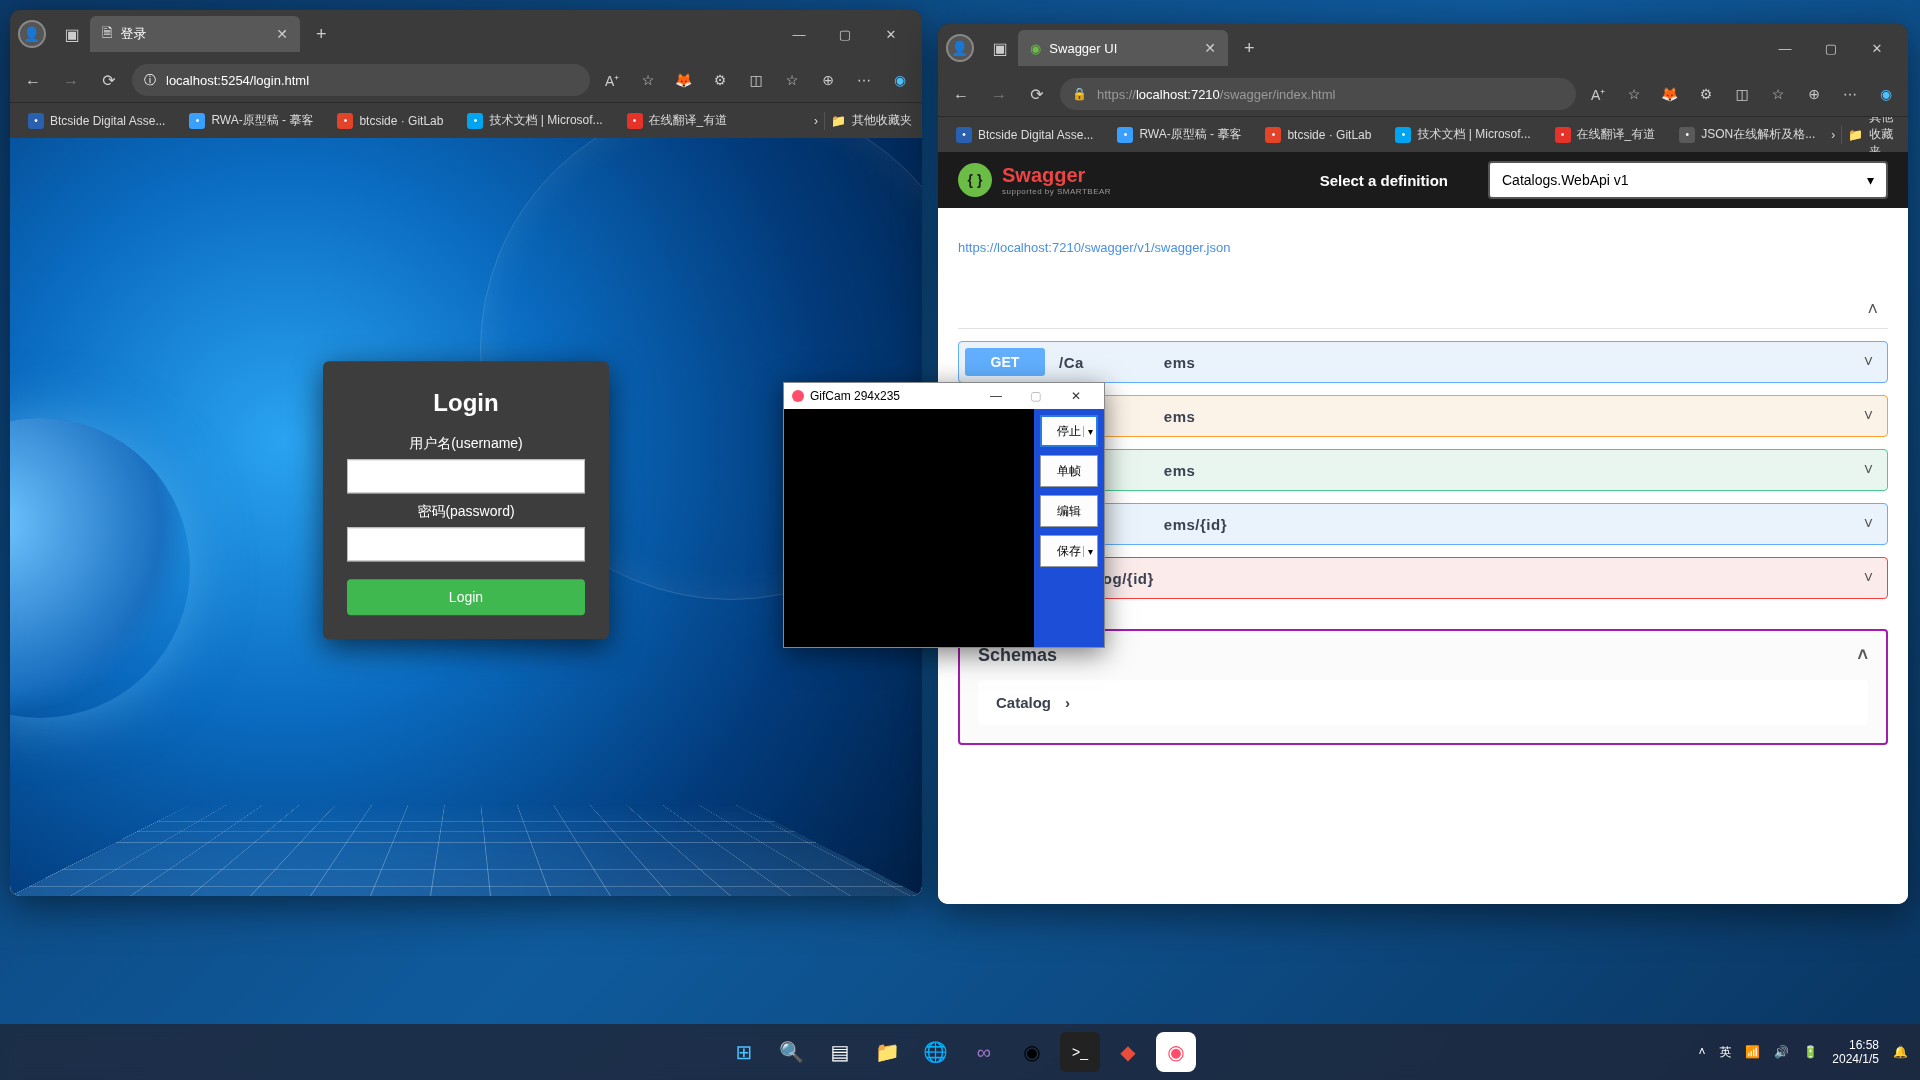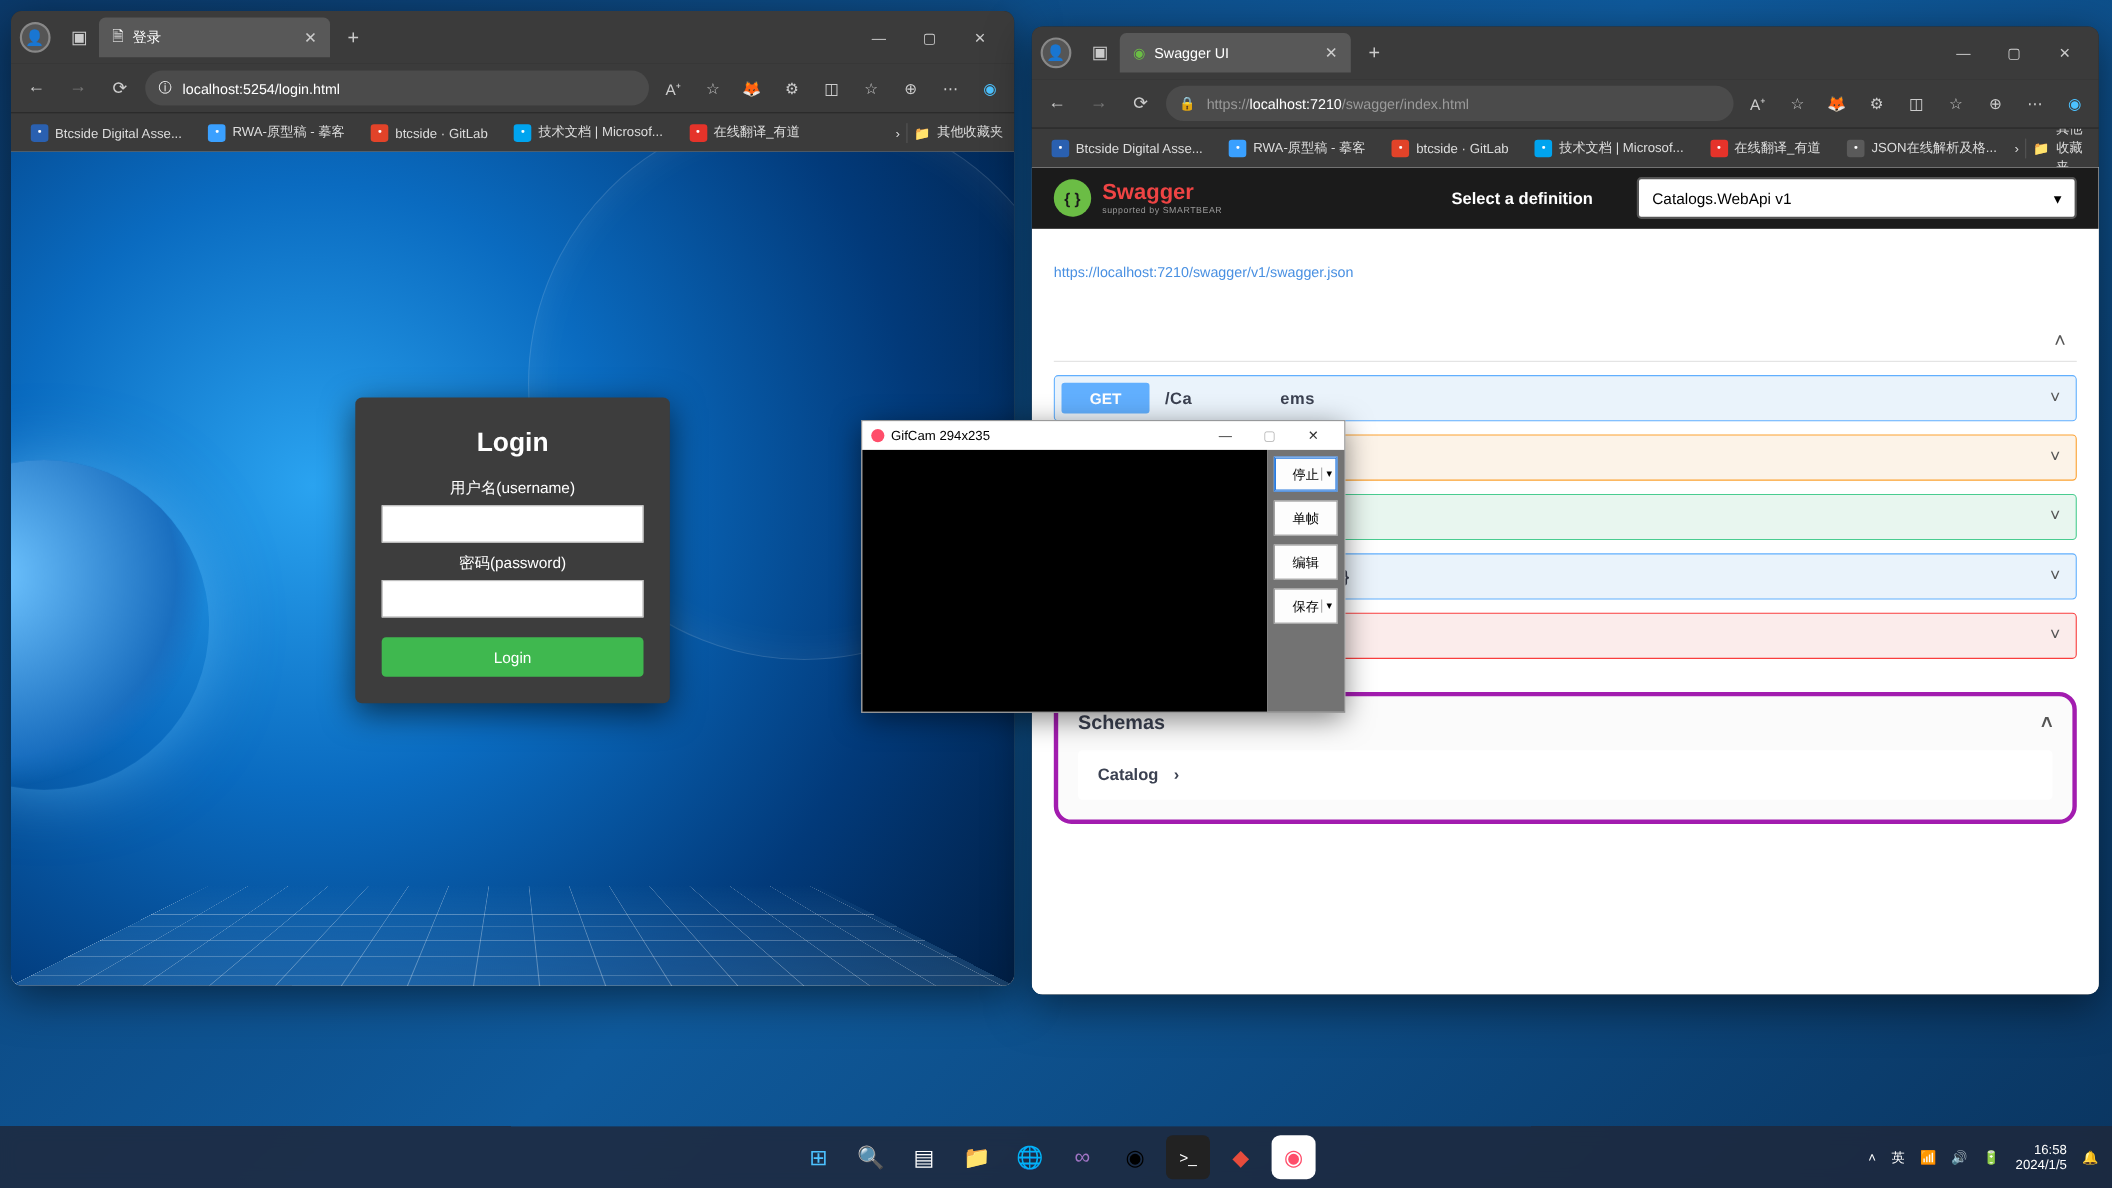--- a/index.html
+++ b/index.html
@@ -61,32 +61,32 @@
   .sw-tag-header { margin-top: 36px; border-bottom: 1px solid #e2e2e2; display: flex; justify-content: flex-end; padding: 8px 10px; }
   .chev { font-size: 18px; color: #555; }
   .op { margin-top: 12px; border: 1px solid; border-radius: 4px; display: flex; align-items: center; padding: 6px 14px 6px 6px; gap: 14px; font-family: Consolas, monospace; }
   .op .method { width: 80px; text-align: center; padding: 6px 0; border-radius: 3px; color: #fff; font-weight: 700; font-size: 14px; }
   .op .path { font-size: 15px; color: #3b4151; font-weight: 600; letter-spacing: 0.5px; }
   .op .exp { margin-left: auto; color: #555; }
   .op.get    { background: #eaf3fb; border-color: #61affe; } .op.get .method { background: #61affe; }
   .op.put    { background: #fcf3e8; border-color: #fca130; } .op.put .method { background: #fca130; }
   .op.post   { background: #e8f6ef; border-color: #49cc90; } .op.post .method { background: #49cc90; }
   .op.delete { background: #fbeceb; border-color: #f93e3e; } .op.delete .method { background: #f93e3e; }
-  .schemas { margin-top: 30px; border: 4px solid #a21caf; border-radius: 16px; background: #fbfbfb; }
+  .schemas { margin-top: 30px; border: 2px solid #a21caf; border-radius: 4px; background: #fbfbfb; }
   .schemas-head { padding: 14px 18px; display: flex; justify-content: space-between; align-items: center; font-size: 18px; font-weight: 700; color: #3b4151; }
   .schema-item { margin: 0 18px 18px; background: #fff; border-radius: 4px; padding: 14px 18px; display: flex; align-items: center; gap: 14px; font-size: 15px; font-weight: 600; color: #3b4151; }
 
   
-  #gifcam { position: absolute; left: 783px; top: 382px; width: 440px; height: 266px; background: #f0f0f0; border: 1px solid #888; box-shadow: 0 6px 25px rgba(0,0,0,0.5); z-index: 50; }
+  #gifcam { position: absolute; left: 783px; top: 382px; width: 322px; height: 266px; background: #f0f0f0; border: 1px solid #888; box-shadow: 0 6px 25px rgba(0,0,0,0.5); z-index: 50; }
   #gifcam .gc-title { height: 26px; background: #fff; display: flex; align-items: center; padding: 0 8px; gap: 6px; font-size: 12px; }
   #gifcam .gc-title .dot { width: 12px; height: 12px; border-radius: 50%; background: #ff4d6a; }
   #gifcam .gc-title .ctrls { margin-left: auto; display: flex; gap: 0; }
   #gifcam .gc-title .ctrls div { width: 40px; text-align: center; font-size: 12px; color: #333; }
   #gifcam .gc-body { position: absolute; top: 26px; bottom: 0; left: 0; right: 70px; background: #000; }
-  #gifcam .gc-side { position: absolute; top: 26px; right: 0; width: 70px; bottom: 0; background: #737373; display: flex; flex-direction: column; gap: 8px; padding: 6px; }
+  #gifcam .gc-side { position: absolute; top: 26px; right: 0; width: 70px; bottom: 0; background: #1d4ed8; display: flex; flex-direction: column; gap: 8px; padding: 6px; }
   .gc-btn { border: 1px solid #999; background: #fdfdfd; font-size: 12px; height: 32px; display: flex; align-items: center; justify-content: center; position: relative; }
   .gc-btn.split::after { content: "▾"; position: absolute; right: 4px; font-size: 10px; border-left: 1px solid #aaa; padding-left: 4px; }
   .gc-btn.sel { border-color: #2a7bde; box-shadow: 0 0 0 1px #2a7bde inset; }
 
   
   #taskbar { position: absolute; left: 0; right: 0; bottom: 0; height: 56px; background: rgba(30,40,60,0.85); backdrop-filter: blur(8px); display: flex; align-items: center; justify-content: center; gap: 8px; }
   #taskbar .tb-icon { width: 40px; height: 40px; border-radius: 6px; display: flex; align-items: center; justify-content: center; font-size: 20px; }
   #tray { position: absolute; right: 12px; bottom: 0; height: 56px; display: flex; align-items: center; gap: 14px; color: #fff; font-size: 12px; }
   #tray .clock { text-align: right; line-height: 1.2; }
   .profile-bubble { position: absolute; width: 28px; height: 28px; border-radius: 50%; background: #555; border: 2px solid #888; color: #ddd; display: flex; align-items: center; justify-content: center; font-size: 14px; }

